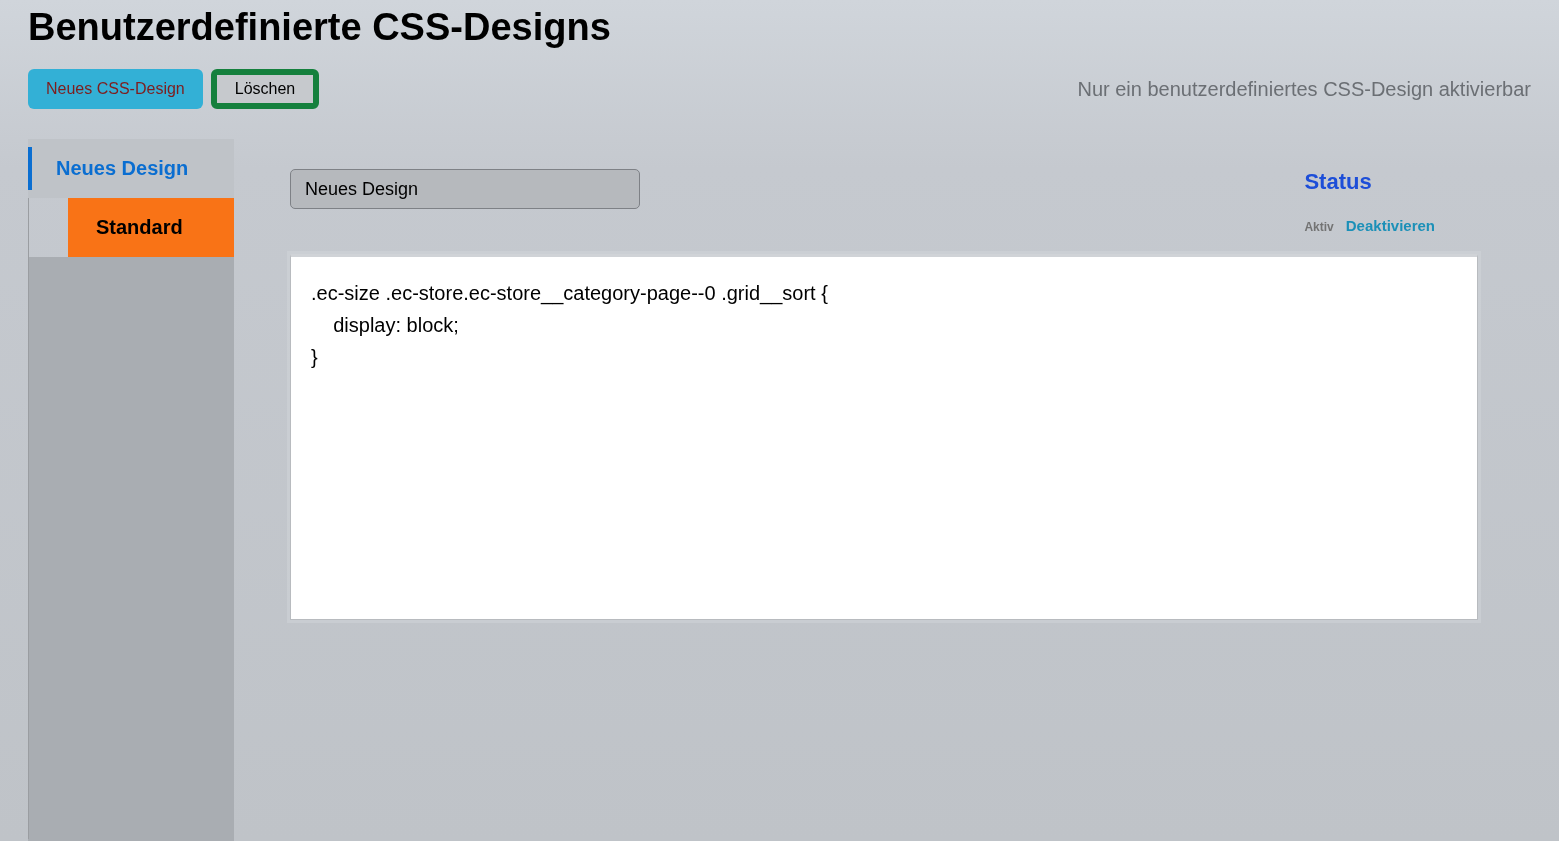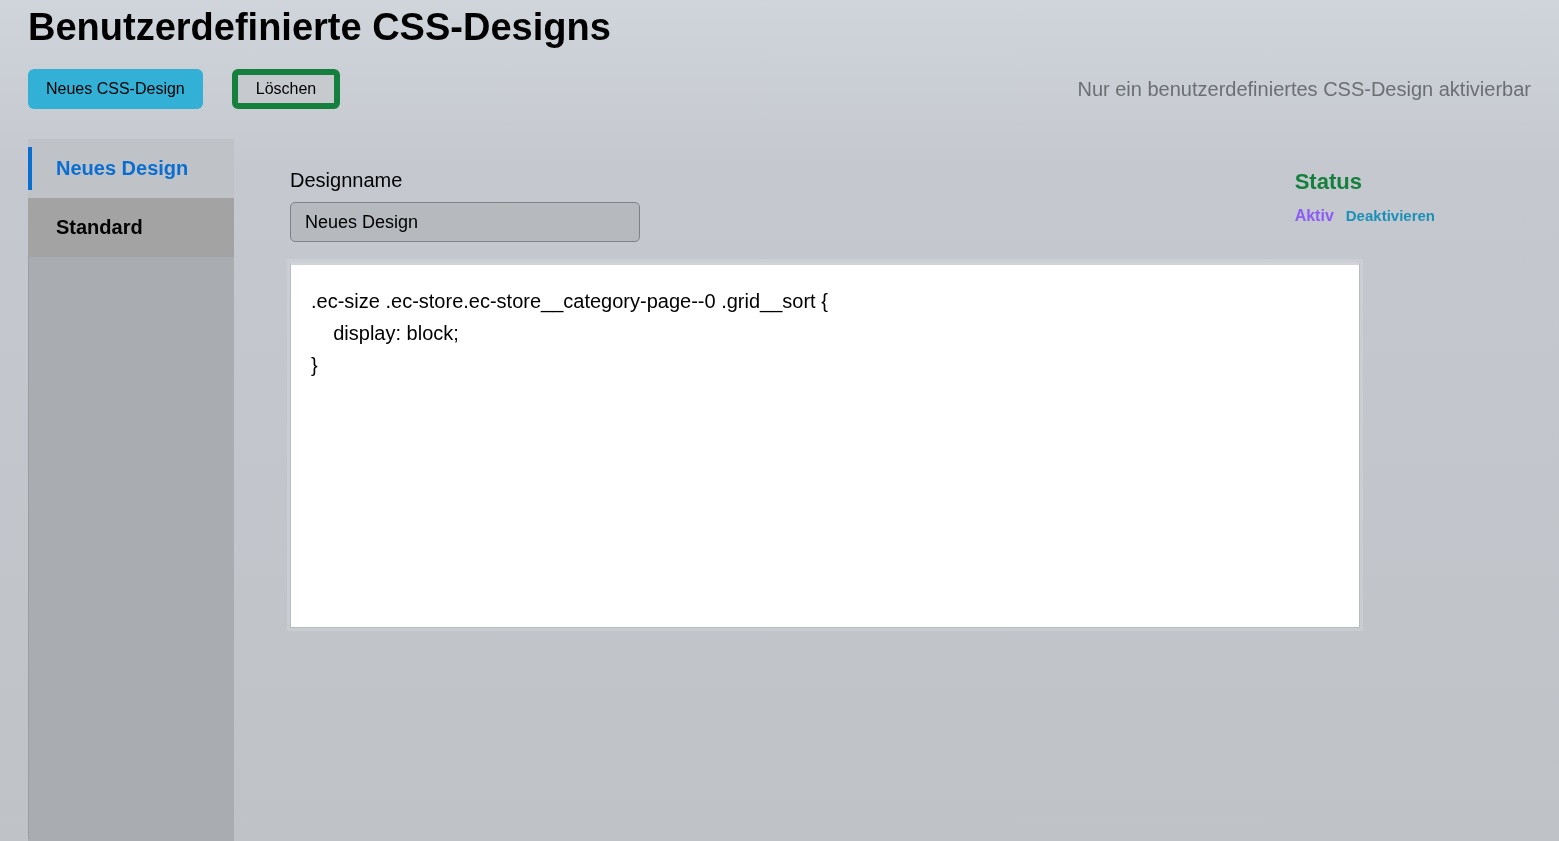--- a/index.html
+++ b/index.html
@@ -31,22 +31,22 @@
       justify-content: center;
       height: 40px;
       padding: 0 18px;
       border-radius: 6px;
       font-size: 16px;
       cursor: pointer;
       border: none;
     }
     .btn-primary {
       background: #33b0d6;
-      color: #000000;
-      margin-right: 29px;
+      color: #7f1d1d;
+      margin-right: 8px;
     }
     .btn-secondary {
       background: #c6c9cd;
       color: #000;
       border: 6px solid #15803d;
     }
     .hint-text {
       margin-left: auto;
       color: #6b6f74;
       font-size: 20px;
@@ -85,21 +85,22 @@
       content: "";
       position: absolute;
       left: 0;
       top: 8px;
       bottom: 8px;
       width: 4px;
       background: #0a6ed1;
     }
     .sidebar-item.inactive {
       color: #000;
-      background: #a3a3a3;
+      background: #f97316;
+      margin-left: 40px;
     }
     .sidebar-fill {
       background: #a9adb2;
       height: 100%;
     }
     .main-area {
       flex: 1;
       padding: 30px 36px 0 56px;
       position: relative;
     }
@@ -128,42 +129,42 @@
       color: #000;
       font-family: inherit;
     }
     .status-block {
       margin-left: auto;
       padding-right: 60px;
     }
     .status-label {
       font-size: 22px;
       font-weight: 700;
-      color: #15803d;
-      margin-bottom: 12px;
+      color: #1d4ed8;
+      margin-bottom: 22px;
     }
     .status-line {
       display: flex;
       gap: 12px;
       align-items: baseline;
     }
     .status-active {
-      color: #8b5cf6;
+      color: #737373;
       font-weight: 700;
-      font-size: 16px;
+      font-size: 12px;
     }
     .status-deactivate {
       color: #1b90b8;
       font-weight: 600;
       font-size: 15px;
       cursor: pointer;
     }
     .code-editor {
       margin-top: 20px;
-      width: 1070px;
+      width: 1188px;
       height: 366px;
       background: #fff;
       border: 1px solid #b8bbbf;
       border-top: 3px solid #d0d3d7;
       font-family: "Segoe UI", Arial, sans-serif;
       font-size: 20px;
       color: #000;
       padding: 20px 20px;
       line-height: 1.6;
       resize: none;
@@ -191,21 +192,20 @@
     </div>
     <div class="sidebar-item inactive">
       <span>Standard</span>
     </div>
     <div class="sidebar-fill"></div>
   </div>
 
   <div class="main-area">
     <div class="form-row">
       <div class="field-block">
-        <label class="field-label">Designname</label>
         <input type="text" class="text-input" value="Neues Design" style="">
       </div>
       <div class="status-block">
         <div class="status-label">Status</div>
         <div class="status-line">
           <span class="status-active">Aktiv</span>
           <span class="status-deactivate">Deaktivieren</span>
         </div>
       </div>
     </div>

